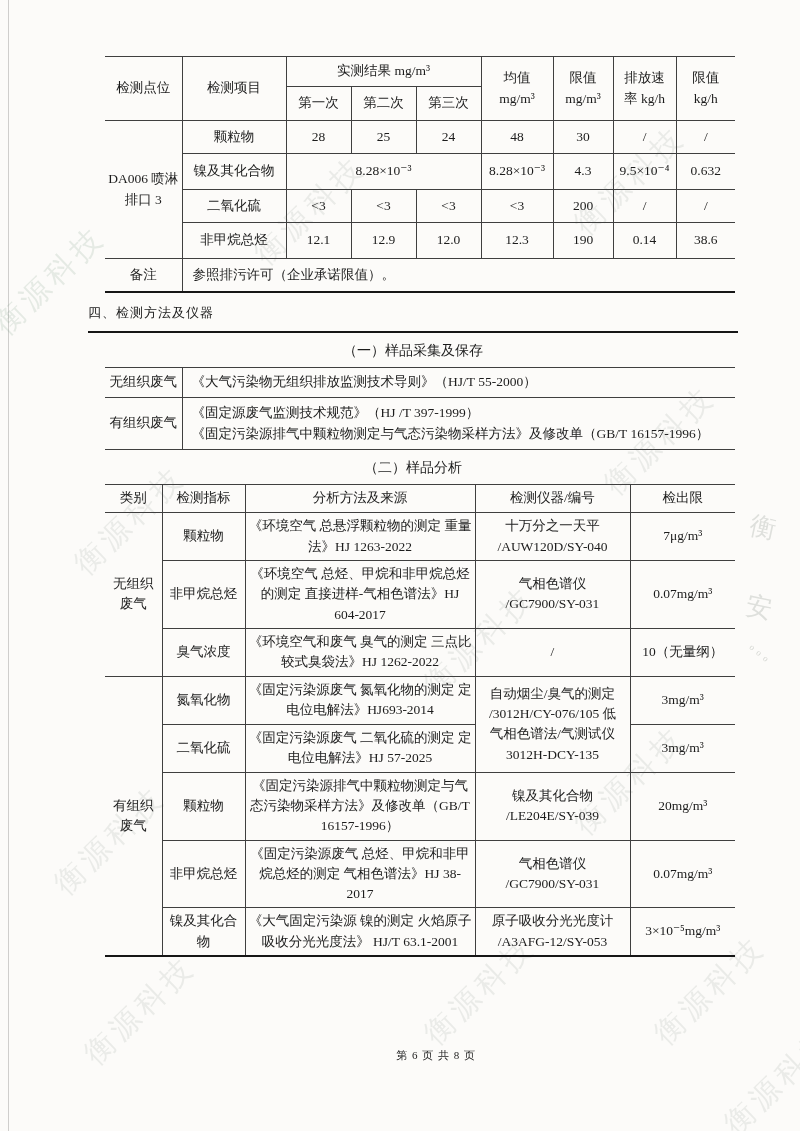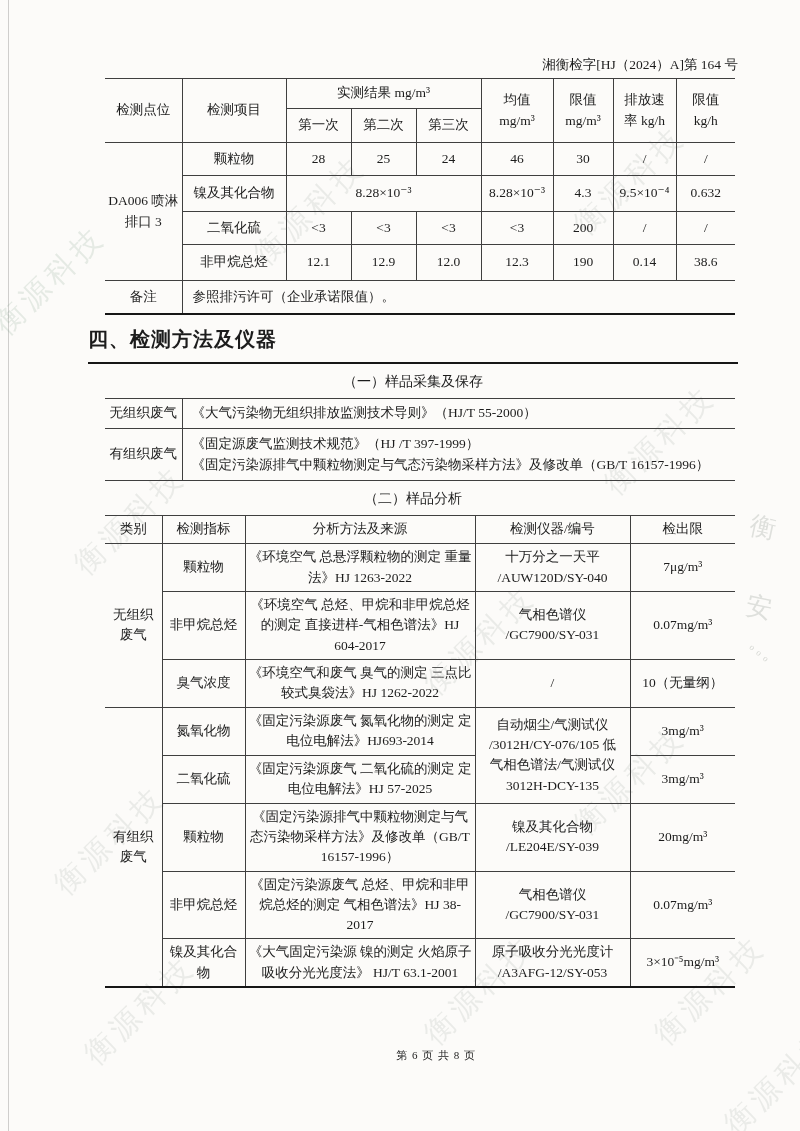--- a/index.html
+++ b/index.html
@@ -16,28 +16,28 @@
   .ref-number{text-align:right;font-size:13.5px;line-height:18px;margin-bottom:4px;padding-right:0;}
   table{border-collapse:collapse;table-layout:fixed;margin-left:17px;width:630px;}
   td,th{
     border:1px solid #3f3f3f;
     font-weight:normal;font-size:13.5px;line-height:1.5;
     text-align:center;vertical-align:middle;padding:3px 2px;
     word-break:break-word;
   }
   tr > *:first-child{border-left:none;}
   tr > *:last-child{border-right:none;}
-  .thick-bottom{border-bottom:2.5px solid #161616 !important;font-family:Liberation Serif, serif;}
+  .thick-bottom{border-bottom:2.5px solid #161616 !important;}
   .left-text{text-align:left;padding-left:9px;}
   .note-cell{text-align:left;padding-left:10px;}
   .h-main{height:30px;}
   .h-sub{height:34px;}
   .h-row{height:33px;}
   .h-row2{height:36px;}
-  .section-heading{font-size:20px;font-weight:bold;letter-spacing:1px;margin:11px 0 9px 0;}
+  .section-heading{font-size:13px;font-weight:normal;letter-spacing:1px;margin:11px 0 9px 0;}
   .rule{width:650px;height:2.5px;background:#161616;}
   .sub-title{text-align:center;font-size:14px;margin:9px 0 7px 0;}
   .samp-row1{height:30px;}
   .samp-row2{height:52px;}
   .an-head{height:28px;}
   .an-short{height:48px;}
   .an-tall{height:66px;}
   .footer{position:absolute;left:0;top:1048px;width:800px;text-align:center;font-size:11px;letter-spacing:1px;margin-left:36px;}
   .wm{
     position:absolute;
@@ -73,21 +73,20 @@
 <div class="wm" style="left:410px;top:970px;">衡源科技</div>
 <div class="wm" style="left:640px;top:970px;">衡源科技</div>
 <div class="wm" style="left:710px;top:1060px;">衡源科技</div>
 
 <div class="edge-mark" style="left:750px;top:510px;">衡</div>
 <div class="edge-mark" style="left:746px;top:590px;">安</div>
 <div class="edge-dots" style="left:748px;top:648px;">o o o</div>
 
 <div class="content">
 
-  <div class="ref-number">湘衡检字[HJ（2024）A]第 164 号</div>
 
   <table>
     <colgroup>
       <col style="width:77px">
         <col style="width:104px">
       <col style="width:65px">
         <col style="width:65px">
         <col style="width:65px">
       <col style="width:72px">
         <col style="width:60px">
@@ -120,21 +119,21 @@
       <th>第一次</th>
       <th>第二次</th>
       <th>第三次</th>
     </tr>
     <tr class="h-row">
       <td rowspan="4">DA006 喷淋排口 3</td>
       <td>颗粒物</td>
       <td>28</td>
       <td>25</td>
       <td>24</td>
-      <td>46</td>
+      <td>48</td>
       <td>30</td>
       <td>/</td>
       <td>/</td>
     </tr>
     <tr class="h-row2">
       <td>镍及其化合物</td>
       <td colspan="3">8.28×10⁻³</td>
       <td>8.28×10⁻³</td>
       <td>4.3</td>
       <td>9.5×10⁻⁴</td>
@@ -233,21 +232,21 @@
       <td>臭气浓度</td>
       <td>《环境空气和废气 臭气的测定 三点比较式臭袋法》HJ 1262-2022</td>
       <td>/</td>
       <td>10（无量纲）</td>
     </tr>
     <tr class="an-short">
       <td rowspan="5" class="thick-bottom">有组织废气</td>
       <td>氮氧化物</td>
       <td>《固定污染源废气 氮氧化物的测定 定电位电解法》HJ693-2014</td>
       <td rowspan="2">
-        <div>自动烟尘/气测试仪</div>
+        <div>自动烟尘/臭气的测定</div>
         <div>/3012H/CY-076/105 低</div>
         <div>气相色谱法/气测试仪</div>
         <div>3012H-DCY-135</div>
       </td>
       <td>3mg/m³</td>
     </tr>
     <tr class="an-short">
       <td>二氧化硫</td>
       <td>《固定污染源废气 二氧化硫的测定 定电位电解法》HJ 57-2025</td>
       <td>3mg/m³</td>

